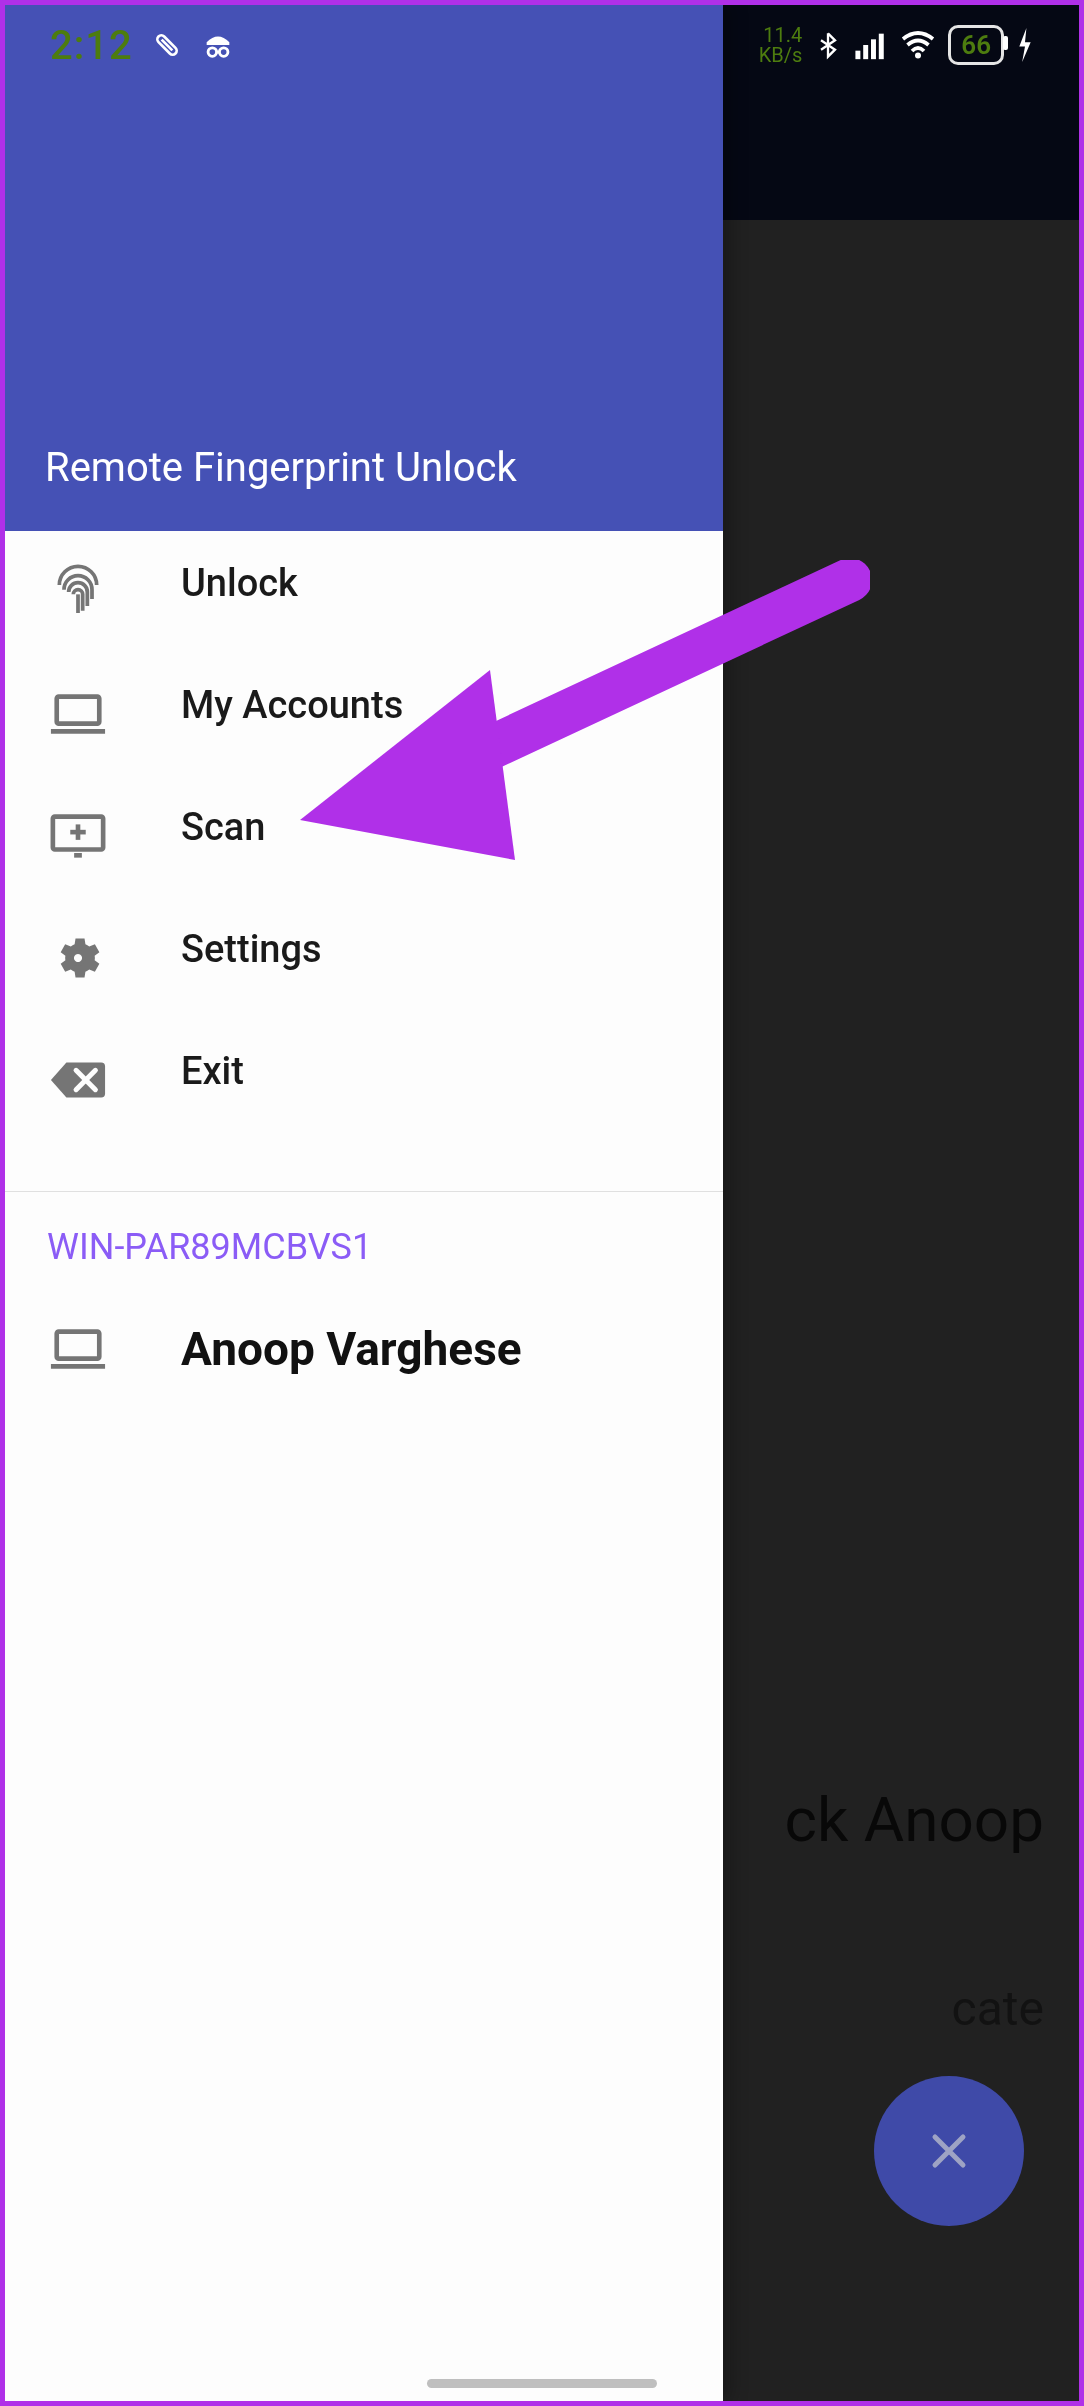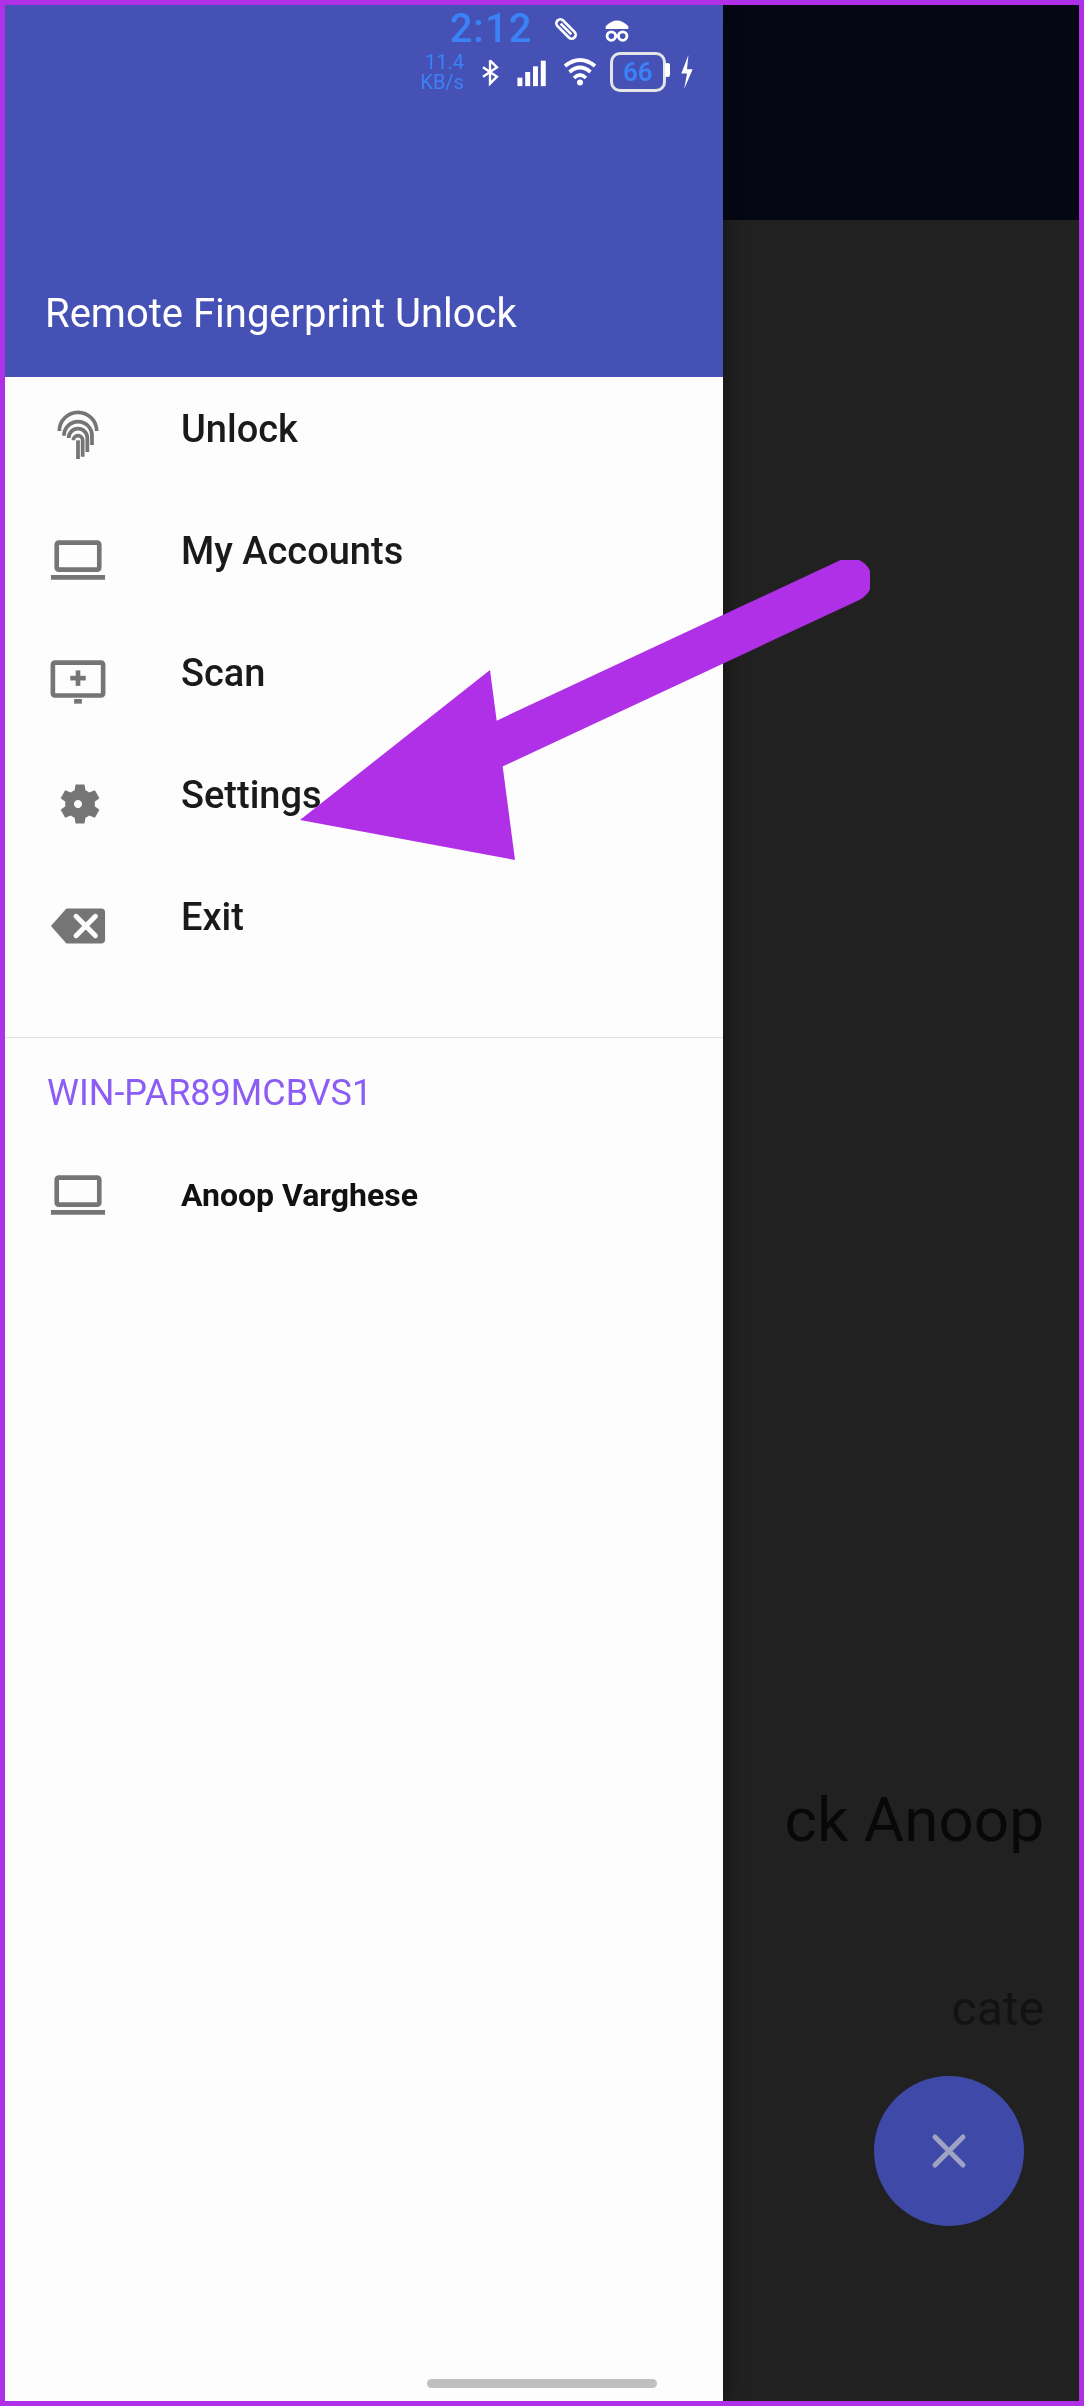--- a/index.html
+++ b/index.html
@@ -63,22 +63,21 @@
   
   .status-bar {
     position: absolute;
     top: 5px; left: 5px; right: 5px;
     height: 80px;
     z-index: 30;
     display: flex;
     align-items: center;
     justify-content: space-between;
     padding: 0 45px;
-    color: #3b82f6;
-    flex-direction: column;
+    color: #4d7c0f;
   }
   .status-left { display: flex; align-items: center; gap: 18px; }
   .status-time { font-size: 40px; font-weight: 500; letter-spacing: 1px; }
   .status-right { display: flex; align-items: center; gap: 12px; margin-left: 32px; }
   .status-speed { font-size: 20px; line-height: 1; text-align: right; }
   .status-icon { display:inline-flex; align-items:center; justify-content:center; }
   .battery-box {
     border: 3px solid #e5e5e5;
     border-radius: 10px;
     padding: 2px 10px;
@@ -100,21 +99,21 @@
     position: absolute;
     top: 5px; left: 5px; bottom: 5px;
     width: 718px;
     background: #fdfdfd;
     z-index: 10;
     box-shadow: 8px 0 16px rgba(0,0,0,0.25);
     display: flex;
     flex-direction: column;
   }
   .drawer-header {
-    height: 372px;
+    height: 526px;
     background: #4551b5;
     color: #fff;
     display: flex;
     align-items: flex-end;
     padding: 0 40px 40px 40px;
     font-size: 40px;
     font-weight: 400;
   }
   .drawer-list {
     padding-top: 30px;
@@ -153,21 +152,21 @@
     padding: 0 42px;
     gap: 72px;
     cursor: pointer;
   }
   .account-item .icon-slot {
     width: 62px; height: 62px;
     display:flex; align-items:center; justify-content:center;
     color: #757575;
   }
   .account-item .label {
-    font-size: 32px;
+    font-size: 46px;
     color: #111;
     font-weight: 700;
   }
 
   
   .fab {
     position: absolute;
     right: 60px;
     bottom: 180px;
     width: 150px; height: 150px;

